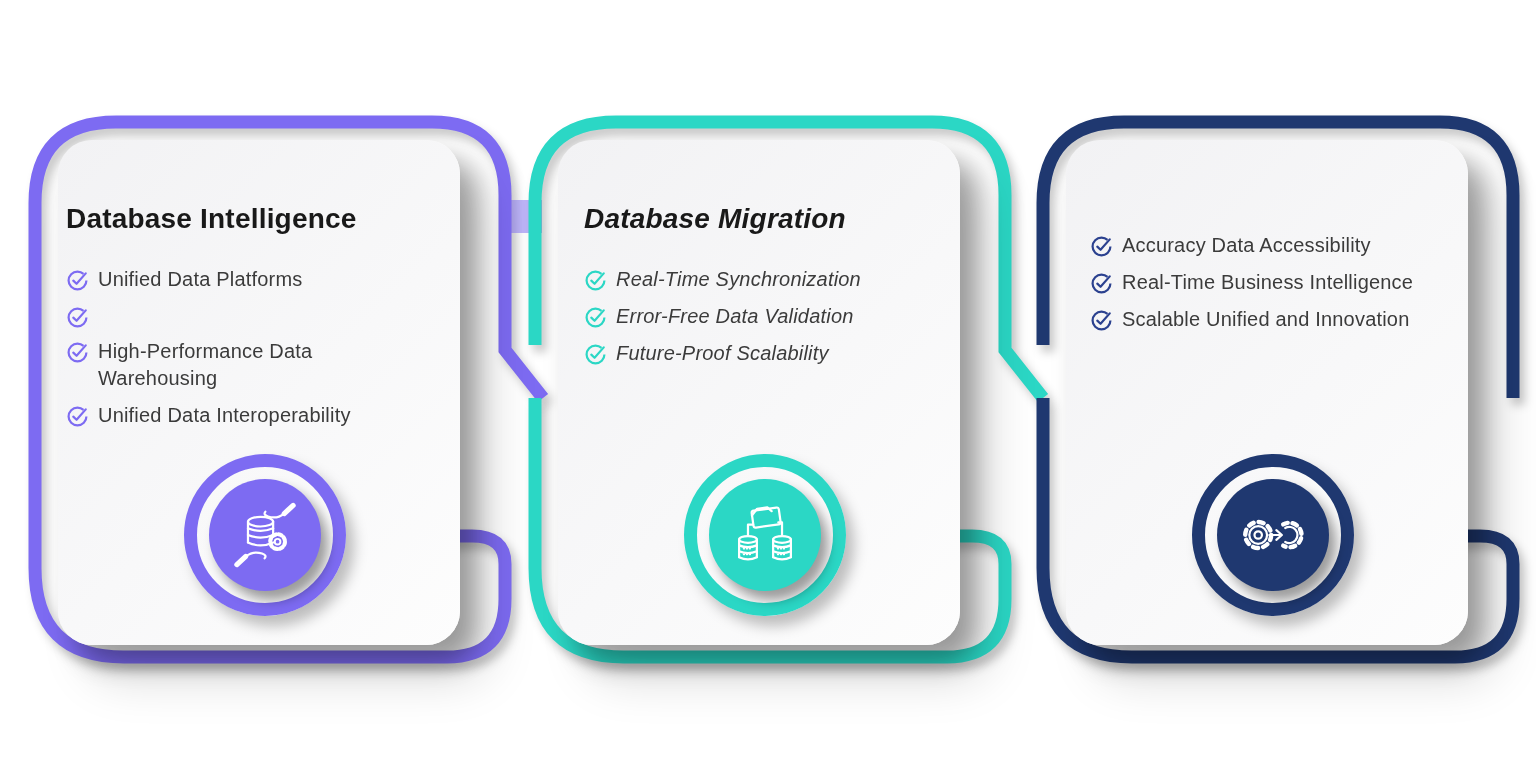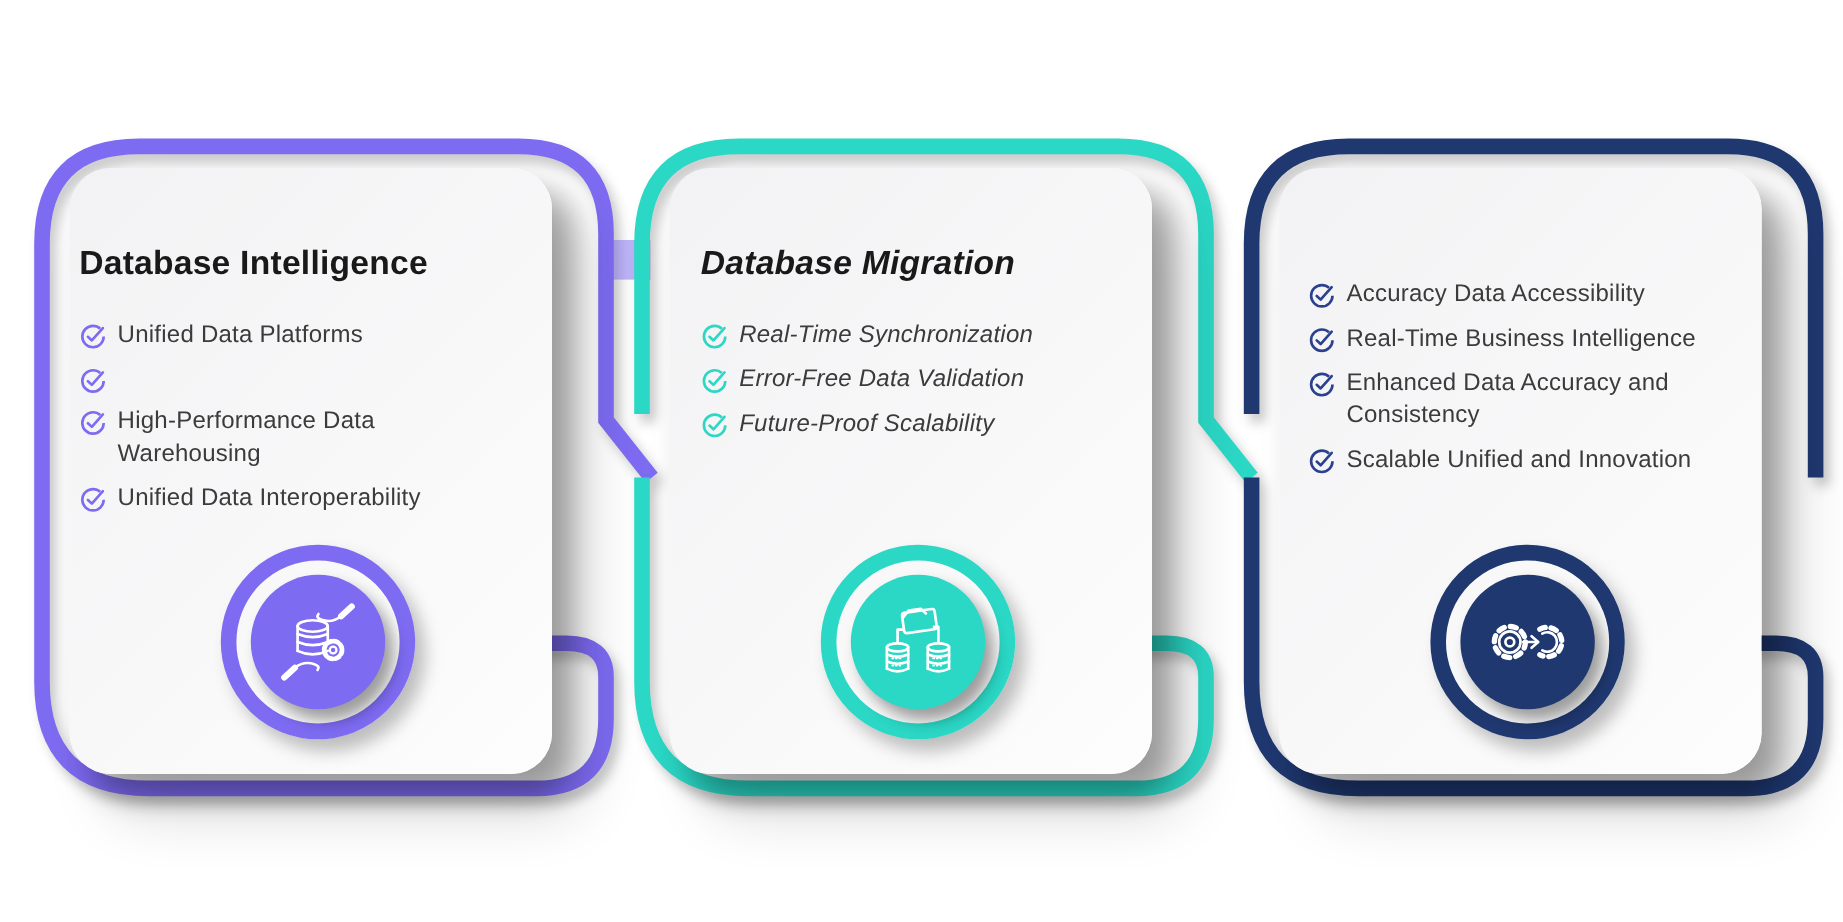--- a/index.html
+++ b/index.html
@@ -186,27 +186,20 @@
               <circle cx="12" cy="13" r="9.3" fill="none" stroke="currentColor" stroke-width="2.3" stroke-dasharray="50.4 8"></circle>
               <path d="M7.6 13.2 L11 16.4 L20.6 5.6" fill="none" stroke="currentColor" stroke-width="2.3" stroke-linecap="round" stroke-linejoin="round"></path>
             </svg>
           <span class="item-text">Real-Time Business Intelligence</span>
           </li>
         <li>
           <svg class="check" viewBox="0 0 24 24">
               <circle cx="12" cy="13" r="9.3" fill="none" stroke="currentColor" stroke-width="2.3" stroke-dasharray="50.4 8"></circle>
               <path d="M7.6 13.2 L11 16.4 L20.6 5.6" fill="none" stroke="currentColor" stroke-width="2.3" stroke-linecap="round" stroke-linejoin="round"></path>
             </svg>
-          <span class="item-text">Enhanced Data Accuracy and Consistency</span>
-          </li>
-        <li>
-          <svg class="check" viewBox="0 0 24 24">
-              <circle cx="12" cy="13" r="9.3" fill="none" stroke="currentColor" stroke-width="2.3" stroke-dasharray="50.4 8"></circle>
-              <path d="M7.6 13.2 L11 16.4 L20.6 5.6" fill="none" stroke="currentColor" stroke-width="2.3" stroke-linecap="round" stroke-linejoin="round"></path>
-            </svg>
           <span class="item-text">Scalable Unified and Innovation</span>
           </li>
       </ul>
     </div>
     <div class="badge">
       <div class="disc">
         <svg viewBox="0 0 100 100">
           <circle cx="30" cy="50" r="17.5" stroke-width="6" stroke-dasharray="6.8 6.95"></circle>
           <circle cx="30" cy="50" r="12" stroke-width="3"></circle>
           <circle cx="30" cy="50" r="5" stroke-width="3"></circle>

